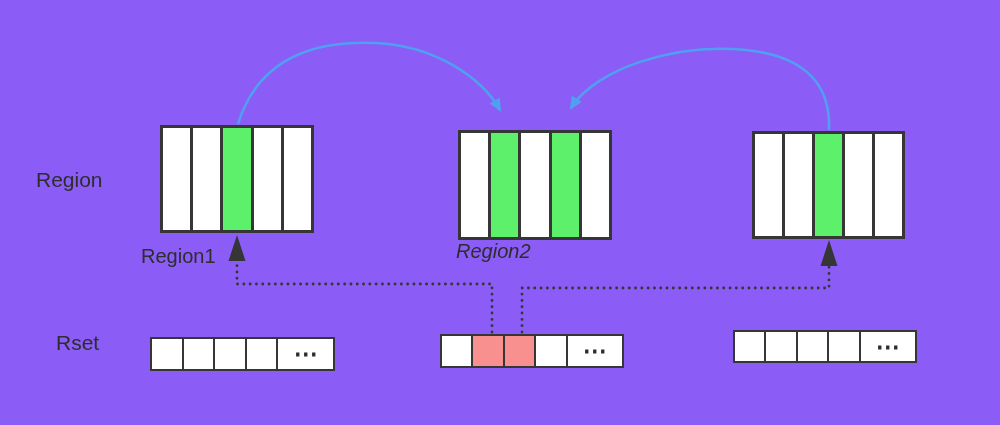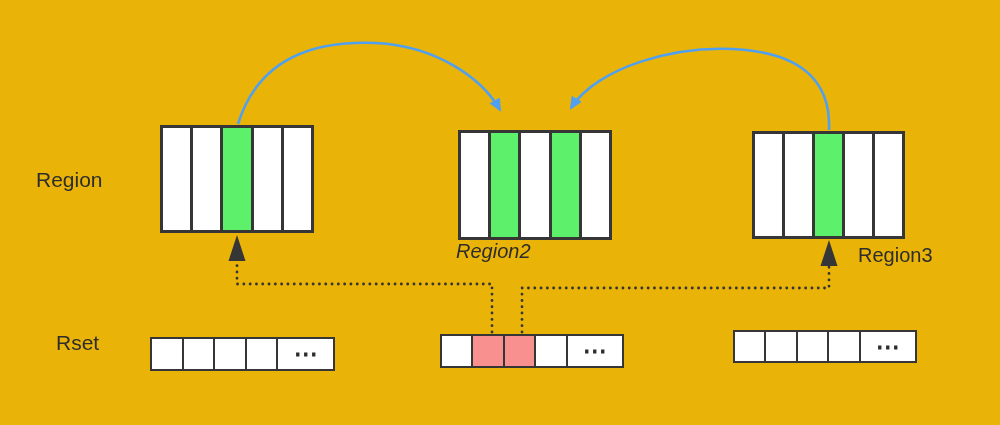--- a/index.html
+++ b/index.html
@@ -1,17 +1,17 @@
 <!DOCTYPE html>
 <html style="--green: #5CF06B; --red: #F7908F; --blue: #4FA0F0; --border: #363636; --text: #2D2D2D;"><head>
 <meta charset="utf-8">
 <style>
   html,body{margin:0;padding:0;background:#ffffff;}
   .stage{
-    position:relative;width:1000px;height:425px;background:#eab308;overflow:hidden;
+    position:relative;width:1000px;height:425px;background:#8b5cf6;overflow:hidden;
     font-family:"Liberation Sans",sans-serif;color:var(--text);
   }
   .overlay{position:absolute;left:0;top:0;pointer-events:none;}
   .axis-label{position:absolute;font-size:21px;color:var(--text);}
   .box-label{position:absolute;font-size:20px;color:var(--text);}
   .box{position:absolute;display:flex;border:3px solid var(--border);background:#fff;box-sizing:border-box;}
   .box .cell{flex:1;border-left:3px solid var(--border);background:#fff;box-sizing:border-box;}
   .box .cell:first-child{border-left:none;}
   .rset-box{border-width:2.5px;}
   .rset-box .cell{border-left-width:2.5px;}
@@ -61,22 +61,22 @@
       <div class="cell"></div>
     </div>
   <div class="box region-box" style="left:752px;top:131px;width:153px;height:108px;">
       <div class="cell"></div>
       <div class="cell"></div>
       <div class="cell green"></div>
       <div class="cell"></div>
       <div class="cell"></div>
     </div>
 
+  <span class="box-label" style="left:141px;top:245px;">Region1</span>
   <span class="box-label" style="left:456px;top:240px;font-style:italic;">Region2</span>
-  <span class="box-label" style="left:858px;top:244px;">Region3</span>
 
   <div class="box rset-box" style="left:150px;top:337px;width:185px;height:34px;">
       <div class="cell"></div>
       <div class="cell"></div>
       <div class="cell"></div>
       <div class="cell"></div>
       <div class="cell wide">
         <span class="dots">⋯</span>
       </div>
     </div>

